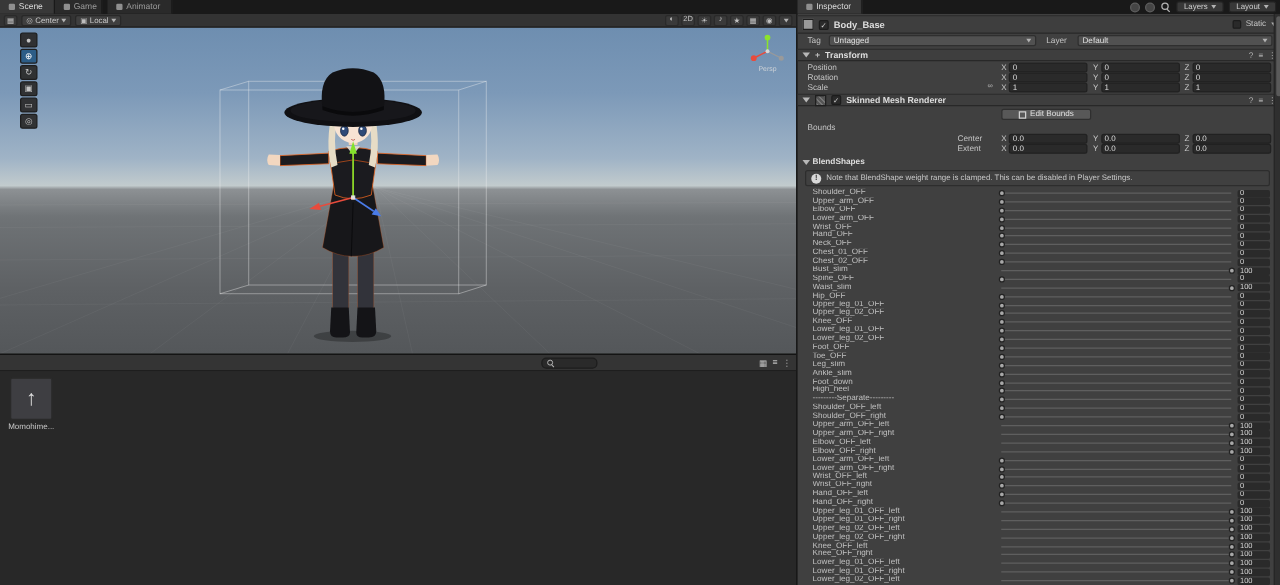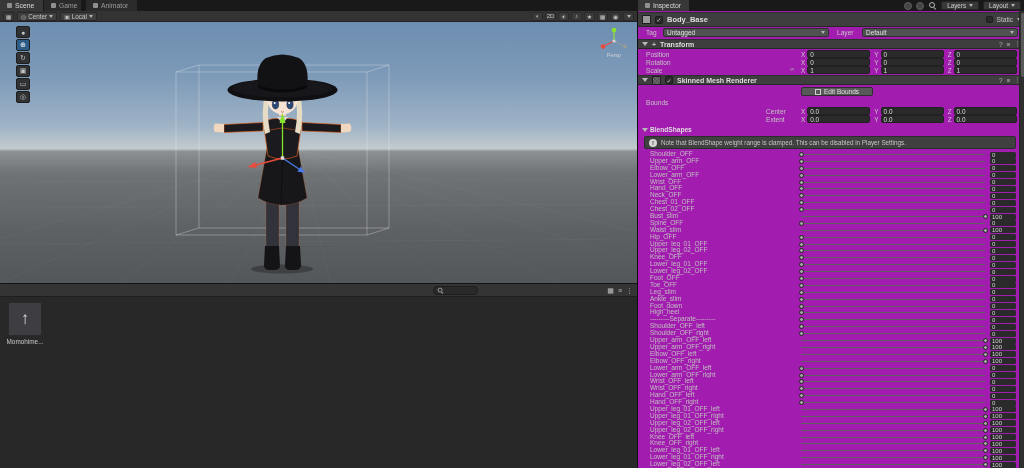--- a/index.html
+++ b/index.html
@@ -42,21 +42,21 @@
 
 
 .project{position:absolute;left:0;top:283px;width:637px;height:185px;background:#282828;border-top:1px solid #141414;z-index:30}
 .proj-header{position:absolute;left:0;top:0;width:637px;height:13px;background:#343434;border-bottom:1px solid #1e1e1e}
 .proj-search{position:absolute;left:433px;top:2px;width:45px;height:9px;background:#2a2a2a;border:1px solid #1d1d1d;border-radius:4px;display:flex;align-items:center;padding:0 2px}
 .proj-icons{position:absolute;right:4px;top:2px;display:flex;gap:4px;align-items:center;height:9px;color:#bdbdbd;font-size:7px}
 .asset-tile{position:absolute;left:8px;top:18px;width:34px;height:34px;background:#3e3e42;border:1px solid #2a2a2a;border-radius:2px;display:flex;align-items:center;justify-content:center;color:#dcdcdc;font-size:17px;font-weight:bold}
 .asset-label{position:absolute;left:0;top:54px;width:50px;text-align:center;font-size:6.4px;color:#c8c8c8;white-space:nowrap;overflow:hidden}
 
 
-.inspector{position:absolute;left:637px;top:11px;width:387px;height:457px;background:#a21caf;border-left:1px solid #0f0f0f;overflow:hidden;z-index:30}
+.inspector{position:absolute;left:637px;top:11px;width:387px;height:457px;background:#404040;border-left:1px solid #0f0f0f;overflow:hidden;z-index:30}
 .comp-header{position:absolute;left:0;width:387px;background:#3e3e3e;border-top:1px solid #2f2f2f;border-bottom:1px solid #282828;display:flex;align-items:center;gap:4px;padding:0 4px}
 .fold{width:0;height:0;border-left:3px solid transparent;border-right:3px solid transparent;border-top:4px solid #b8b8b8;flex:0 0 auto}
 .chk{width:8px;height:8px;background:#2a2a2a;border:1px solid #1c1c1c;border-radius:1.5px;display:flex;align-items:center;justify-content:center;font-size:6px;color:#d0d0d0;flex:0 0 auto}
 .hdr-title{font-size:7px;font-weight:bold;color:#dedede;white-space:nowrap}
 .hdr-right{margin-left:auto;display:flex;gap:4px;color:#b0b0b0;font-size:6.5px;align-items:center}
 .lbl{font-size:6.6px;color:#c4c4c4;white-space:nowrap}
 .dropdown{background:#515151;border:1px solid #2f2f2f;border-radius:2px;height:9px;font-size:6.5px;color:#e0e0e0;display:flex;align-items:center;justify-content:space-between;padding:0 3px}
 .row{position:absolute;left:0;width:387px}
 .vec3{position:absolute;left:163px;right:8px;top:0;display:flex;gap:4px}
 .axis{flex:1;display:flex;align-items:center;gap:2px}

